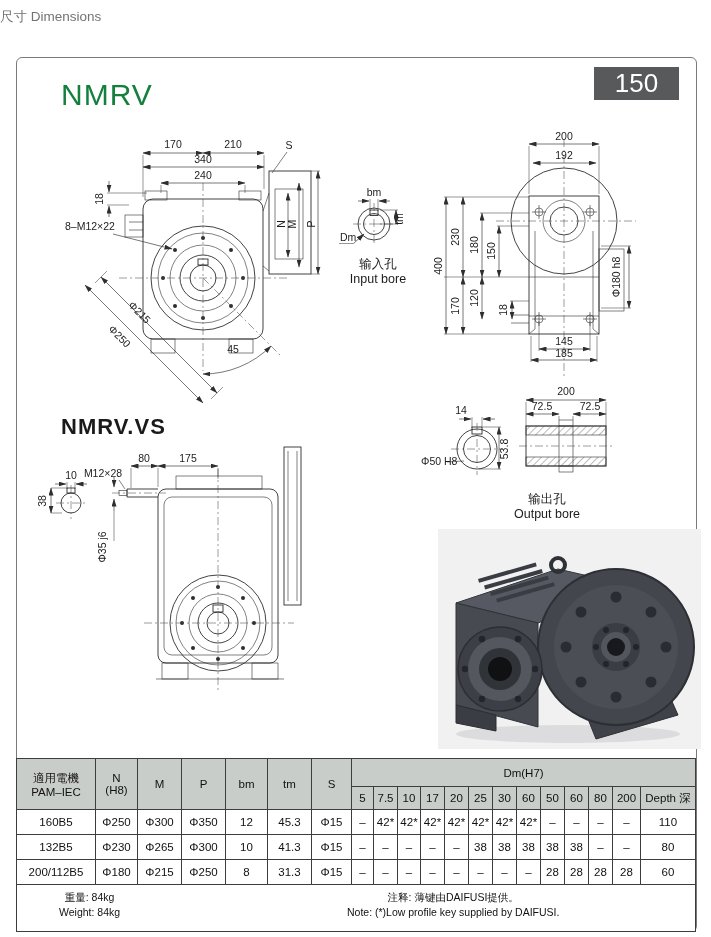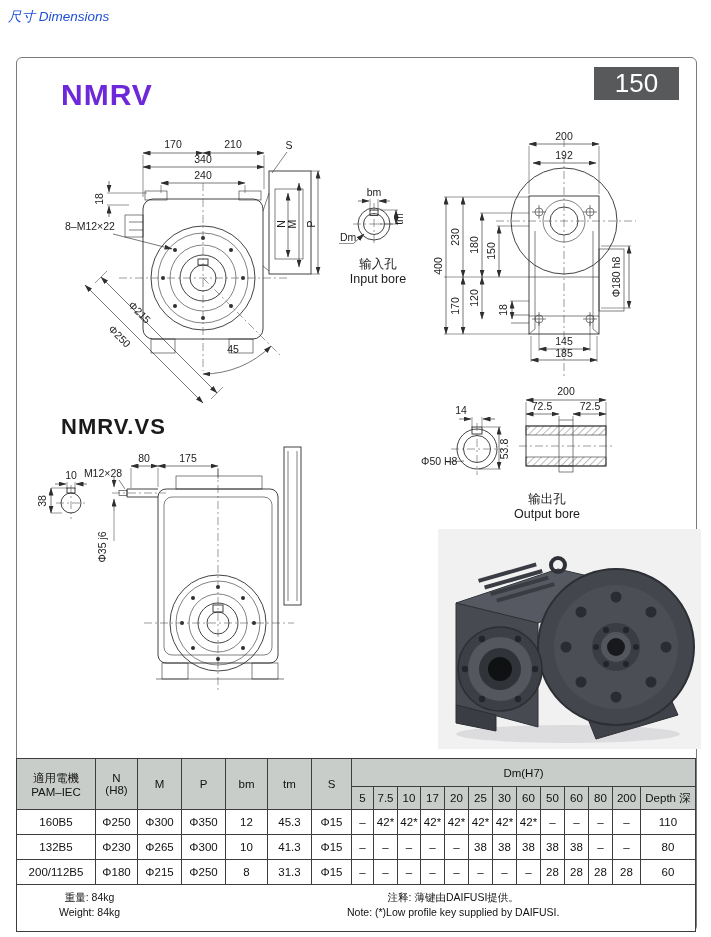--- a/index.html
+++ b/index.html
@@ -1,20 +1,20 @@
 <!DOCTYPE html>
 <html><head>
 <meta charset="utf-8">
 <style>
   html,body{margin:0;padding:0;background:#fff;width:711px;height:937px;position:relative;
             font-family:"Liberation Sans",sans-serif;}
-  .doc-header{position:absolute;left:8px;top:8px;font-size:13.5px;color:#1d4ed8;font-style:italic;}
+  .doc-header{position:absolute;left:0;top:8px;font-size:13.5px;color:#737373;}
   .sheet{position:absolute;left:16px;top:57px;width:679px;height:873px;
          border:1.5px solid #7a7a7a;border-radius:6px;background:#fff;}
-  .model-title{position:absolute;left:44px;top:20px;font-size:30px;font-weight:700;color:#6d28d9;letter-spacing:1px;}
+  .model-title{position:absolute;left:44px;top:20px;font-size:30px;font-weight:400;color:#15803d;letter-spacing:1px;}
   .vs-title{position:absolute;left:44px;top:356px;font-size:22px;font-weight:600;color:#1a1a1a;letter-spacing:1px;}
   .size-badge{position:absolute;left:577px;top:9px;width:85px;height:33px;background:#58595b;
               color:#fff;font-size:26px;display:flex;align-items:center;justify-content:center;}
   svg{position:absolute;overflow:visible;}
   .ln{fill:none;stroke:#2e2e2e;stroke-width:.9;}
   .tn{fill:none;stroke:#2e2e2e;stroke-width:.6;}
   .cl{fill:none;stroke:#4a4a4a;stroke-width:.55;stroke-dasharray:8 3 2 3;}
   .dim{fill:none;stroke:#2e2e2e;stroke-width:.65;marker-start:url(#arw);marker-end:url(#arw);}
   .dim1{fill:none;stroke:#2e2e2e;stroke-width:.65;marker-end:url(#arw);}
   .ext{fill:none;stroke:#2e2e2e;stroke-width:.5;}

